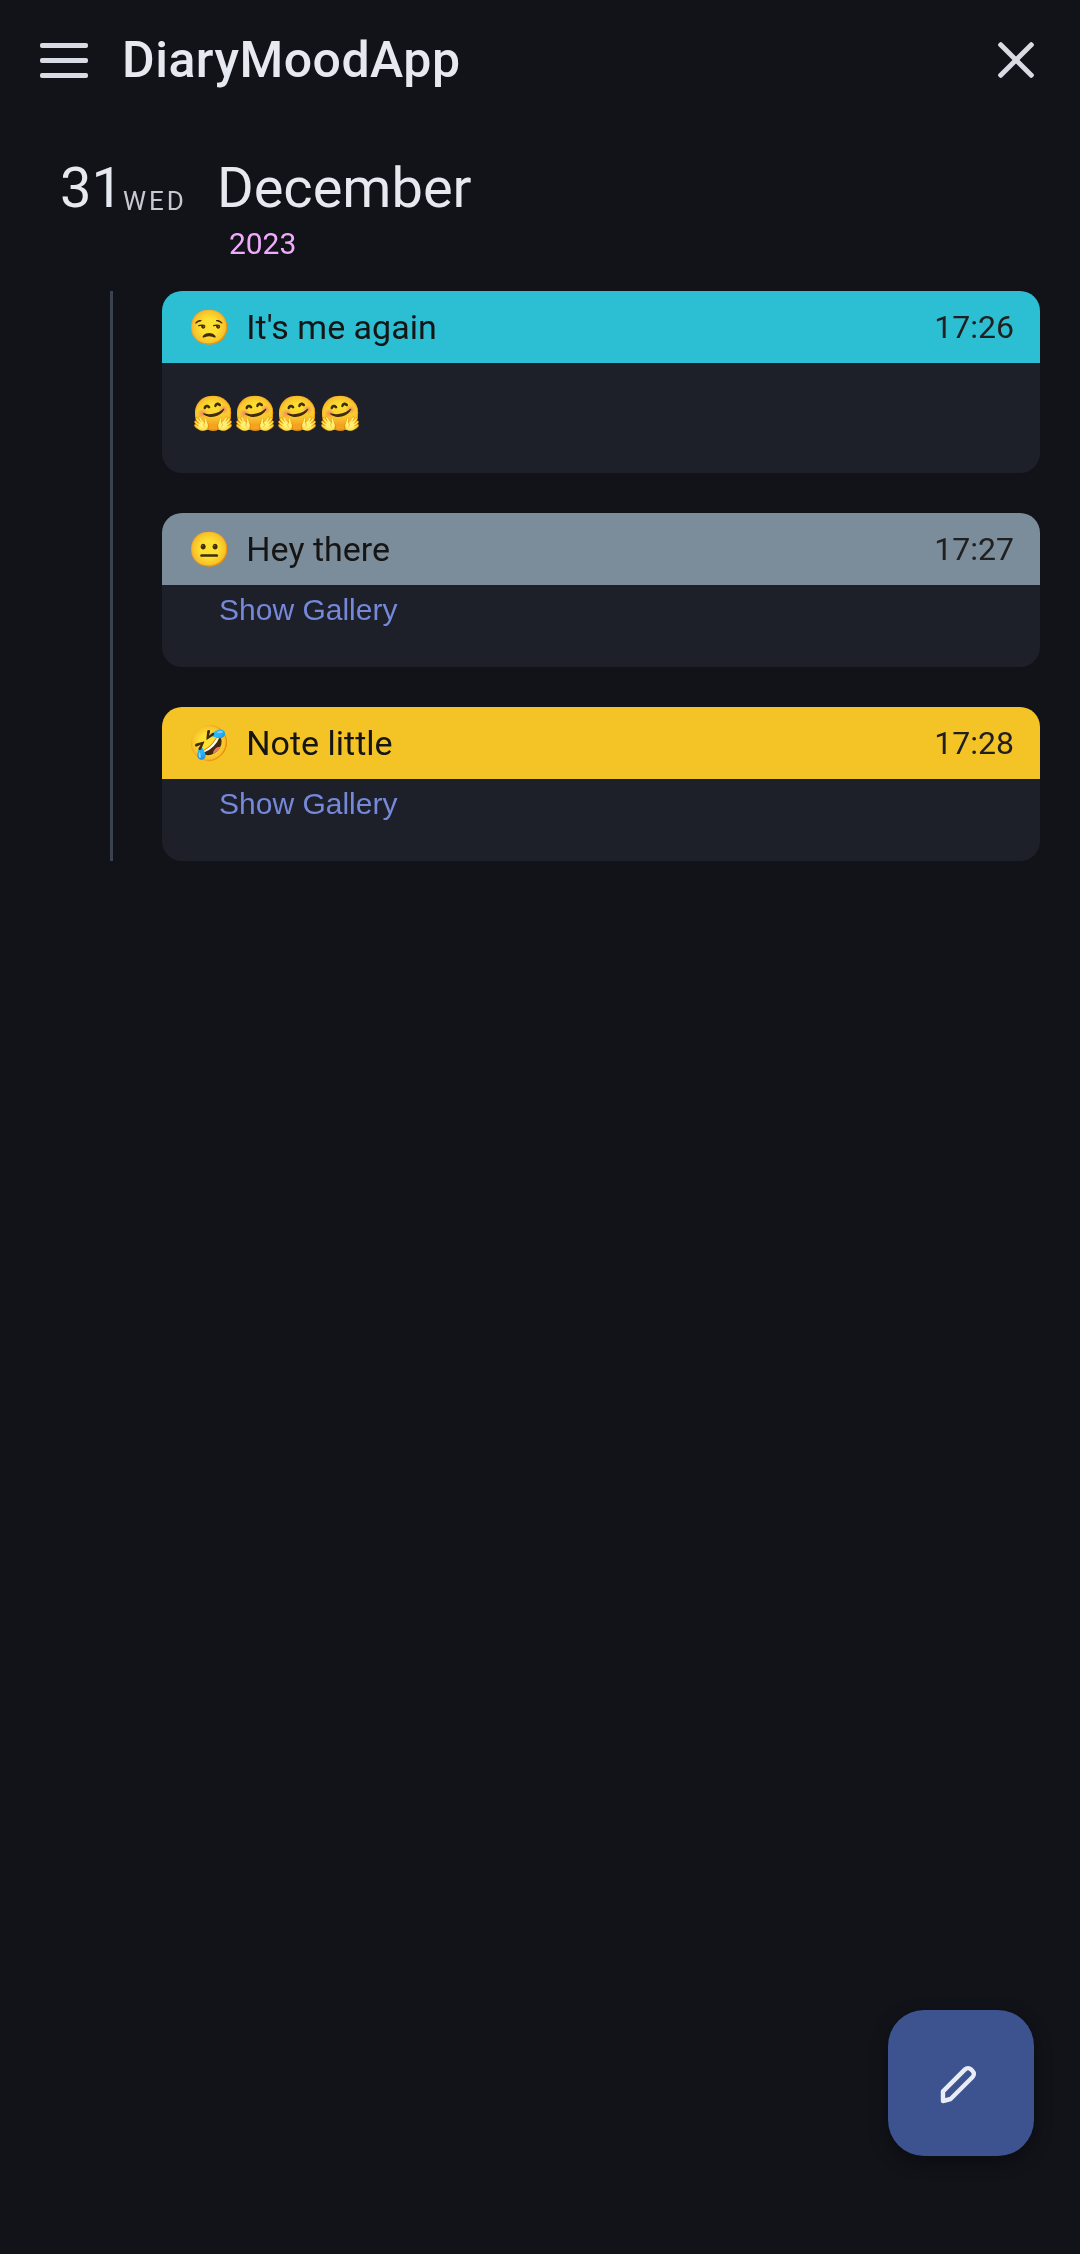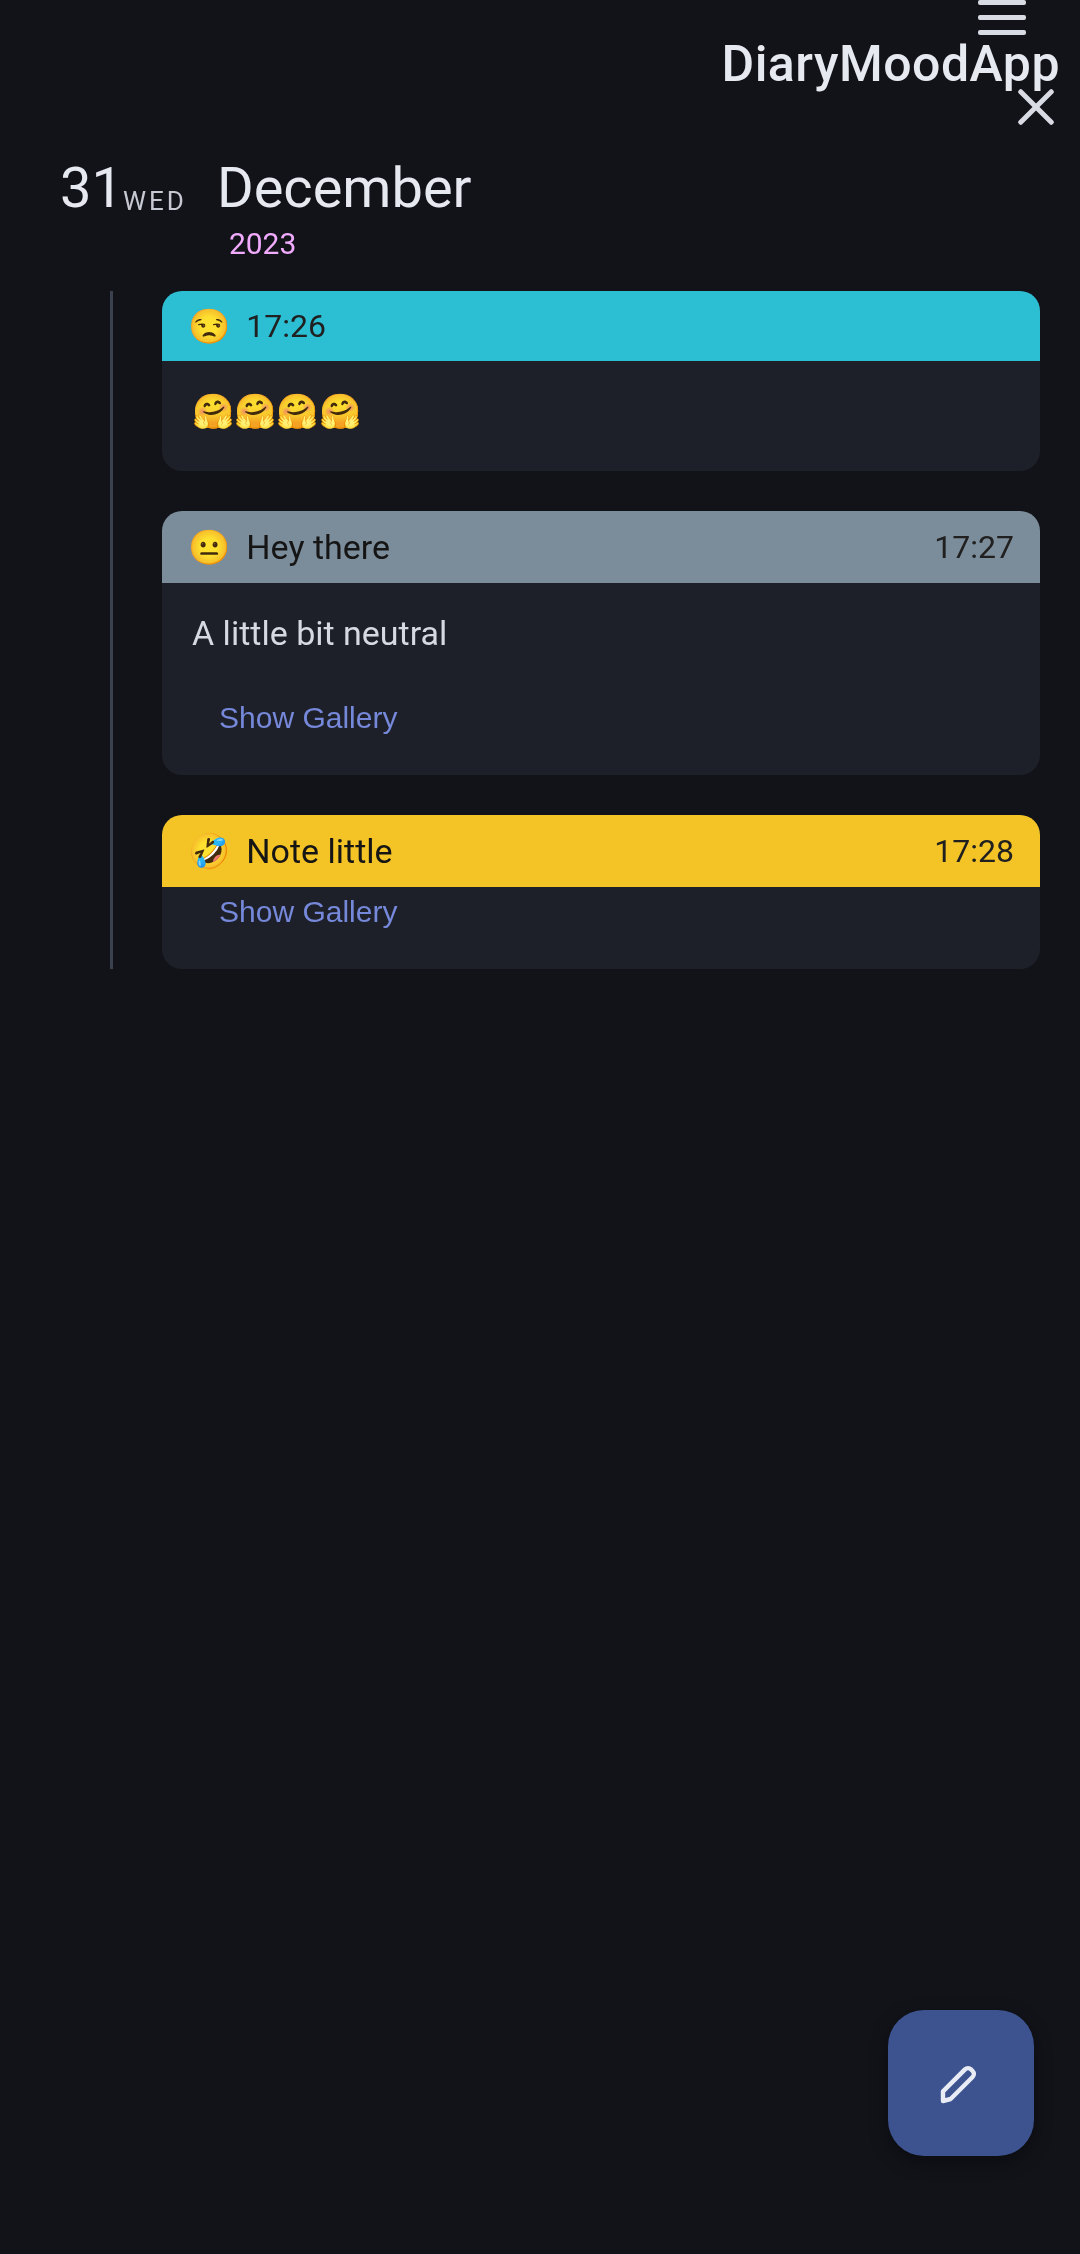--- a/index.html
+++ b/index.html
@@ -9,24 +9,23 @@
       background: #121319;
       font-family: -apple-system, BlinkMacSystemFont, "Segoe UI", Roboto, sans-serif;
       color: #e6e8ee;
       overflow: hidden;
       position: relative;
     }
 
     
     .appbar {
       display: flex;
-      align-items: flex-end;
+      align-items: center;
       height: 120px;
-      padding: 0 20px;
-      flex-direction: column;
+      padding: 0 40px;
     }
     .menu-icon {
       width: 48px;
       height: 48px;
       margin-right: 34px;
       display: flex;
       flex-direction: column;
       justify-content: center;
       gap: 10px;
       cursor: pointer;
@@ -212,32 +211,32 @@
     <div class="date-month">December</div>
     <div class="date-year">2023</div>
   </div>
 </div>
 
 <div class="timeline">
 
   <div class="entry">
     <div class="entry-header light" style="background:#2cbed3;">
       <span class="mood">😒</span>
+      <span class="title">It's me again</span>
       <span class="time">17:26</span>
     </div>
     <div class="entry-body">🤗🤗🤗🤗</div>
   </div>
 
   <div class="entry">
     <div class="entry-header light" style="background:#7b8c9a;">
       <span class="mood">😐</span>
       <span class="title">Hey there</span>
       <span class="time">17:27</span>
     </div>
-    <div class="entry-body">A little bit neutral</div>
     <div class="entry-action">
       <button class="show-gallery">Show Gallery</button>
     </div>
   </div>
 
   <div class="entry">
     <div class="entry-header light" style="background:#f4c325;">
       <span class="mood">🤣</span>
       <span class="title">Note little</span>
       <span class="time">17:28</span>

